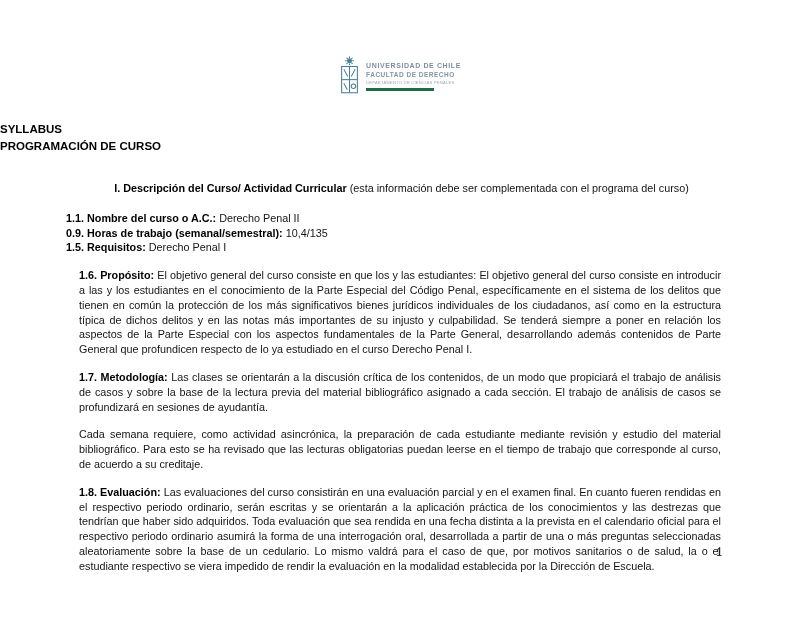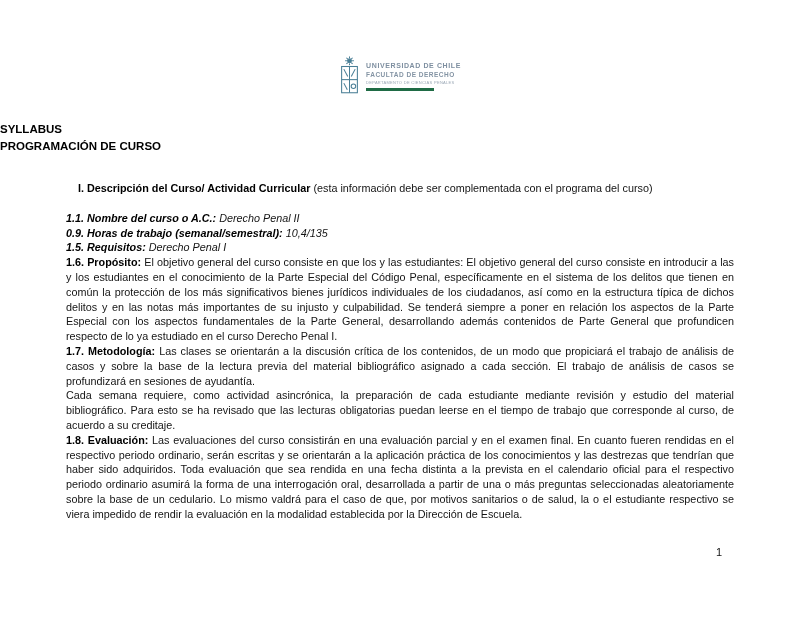--- a/index.html
+++ b/index.html
@@ -42,23 +42,23 @@
     position:absolute; top:121px; left:0; width:100%;
     text-align:left; font-weight:bold;
     font-size:11.5px; line-height:16.5px; color:#000000;
   }
 
   
   .content {
     position:absolute; top:181px; left:66px; width:668px;
     font-size:10.8px; line-height:14.8px; color:#141414;
   }
-  .section-heading { margin:0 0 15px 12px; }
-  .item { margin:0;font-style:italic; }
-  .para { margin:0; text-align:justify; }
+  .section-heading { margin:0 0 15px 3px;text-align:center; }
+  .item { margin:0; }
+  .para { margin:13px; text-align:justify; }
   .b { font-weight:bold; color:#000000; }
 
   .page-number {
     position:absolute; top:546px; left:716px;
     font-size:11px; color:#141414;
   }
 </style>
 </head>
 <body>
 

